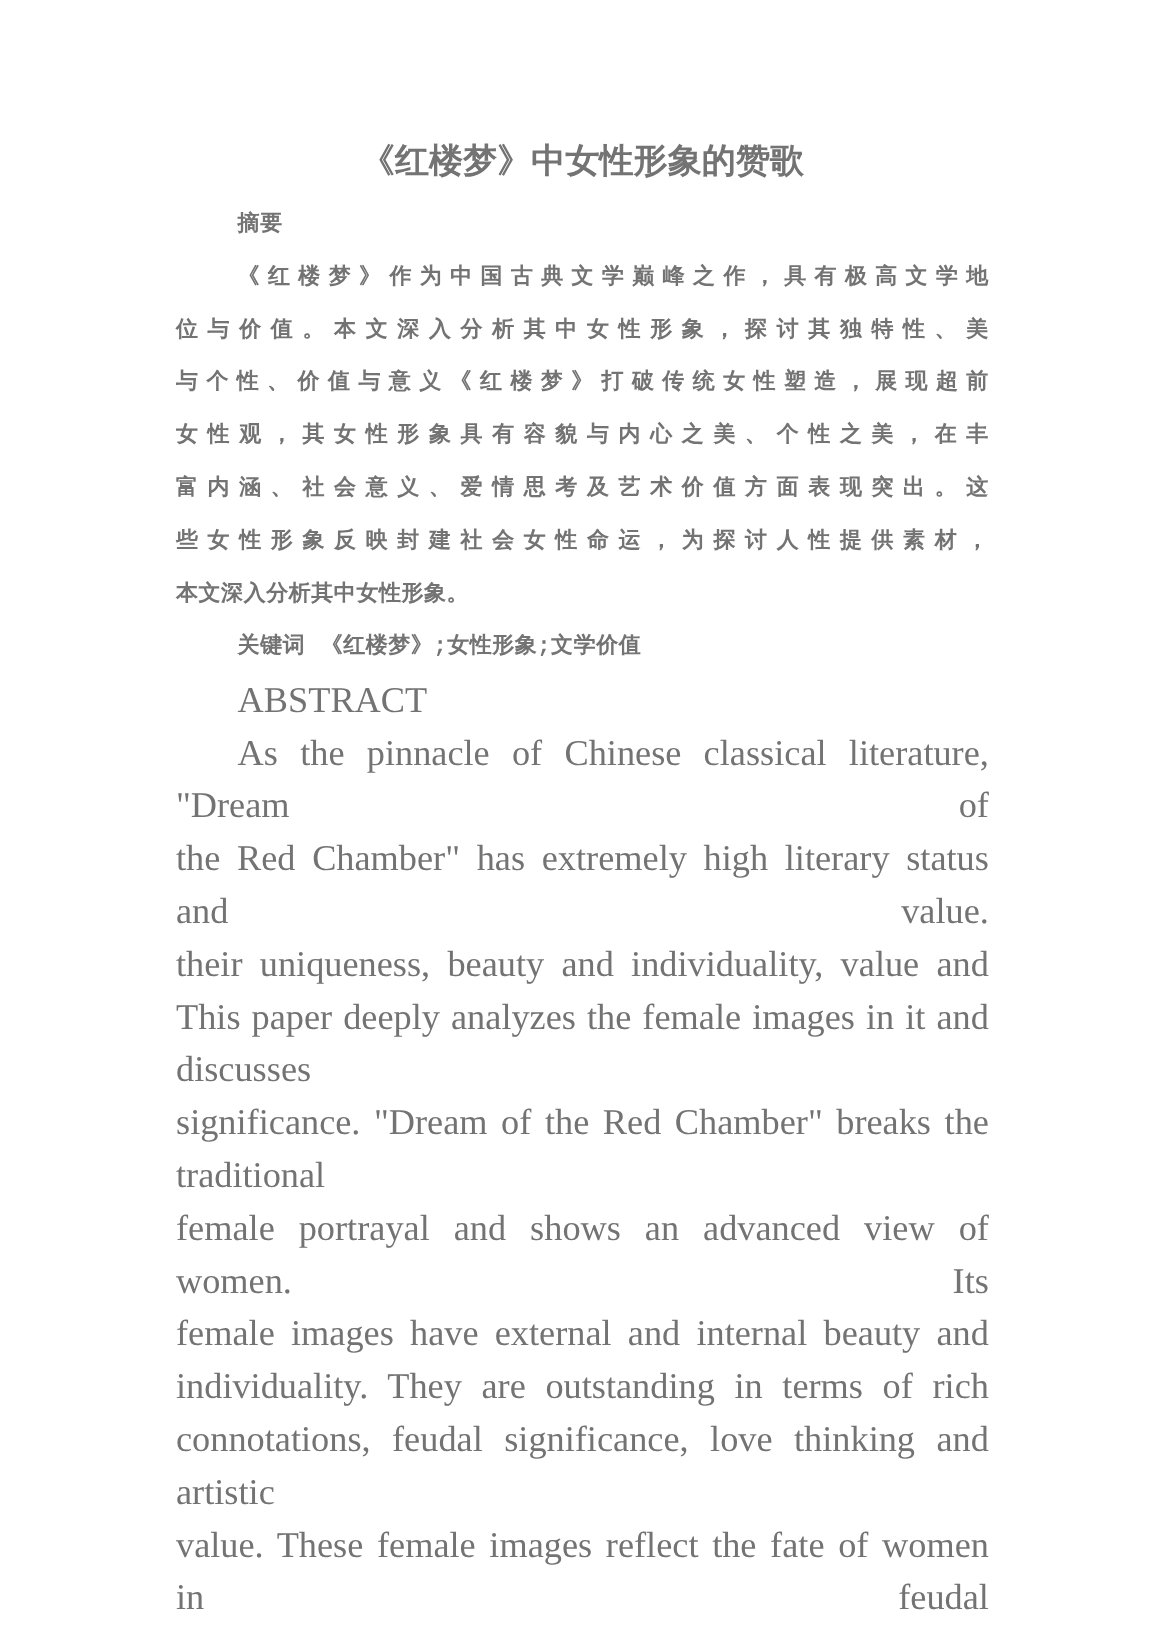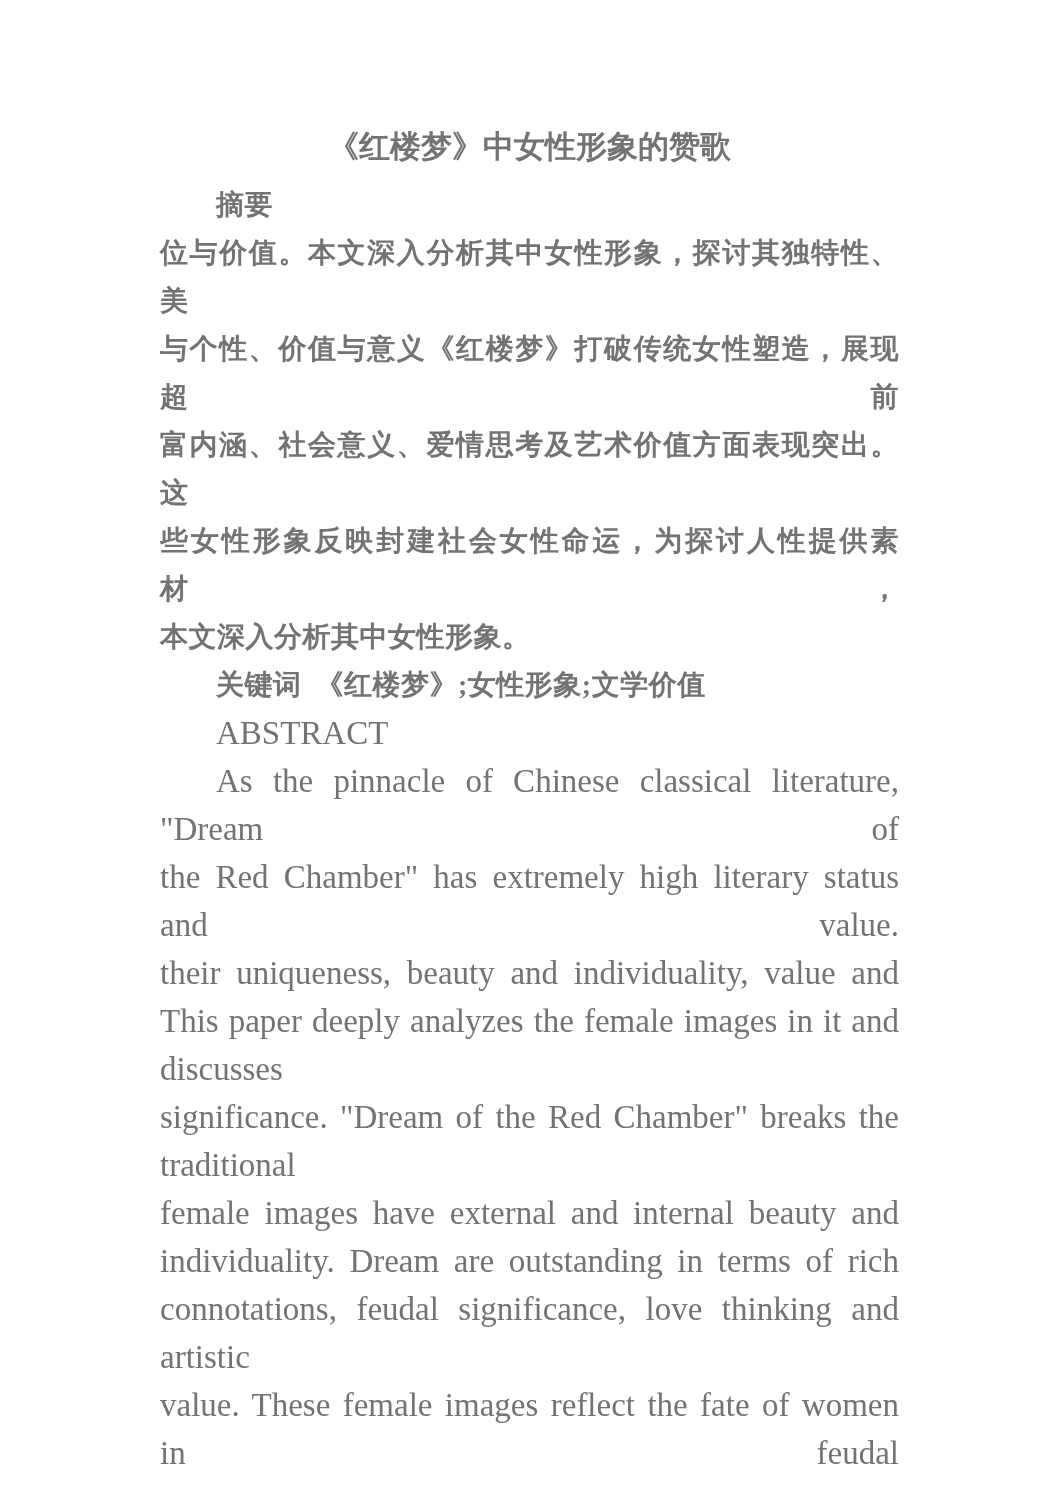--- a/index.html
+++ b/index.html
@@ -26,23 +26,23 @@
     white-space: nowrap;
   }
   .justify-all {
     text-align: justify;
     text-align-last: justify;
     white-space: normal;
   }
   .left { text-align: left; }
   .indent { text-indent: 56px; }
   .cn {
-    font-family: Liberation Serif, serif;
+    font-family: Liberation Mono, monospace;
     font-weight: 700;
-    font-size: 28px;
+    font-size: 20px;
     letter-spacing: 0.5px;
   }
   .cn-title {
     font-family: "DejaVu Sans", sans-serif;
     font-weight: 600;
     font-size: 31px;
     text-align: center;
     line-height: 48px;
     margin-bottom: 11px;
   }
@@ -59,40 +59,43 @@
 <body>
 
 <div class="page">
   <div class="content">
 
     <div class="cn-title">《红楼梦》中女性形象的赞歌</div>
 
     <div class="ln cn heading indent left">摘要</div>
 
     <div>
+      <div class="ln cn justify-all indent">《红楼梦》作为中国古典文学巅峰之作，具有极高文学地</div>
       <div class="ln cn justify-all">位与价值。本文深入分析其中女性形象，探讨其独特性、美</div>
       <div class="ln cn justify-all">与个性、价值与意义《红楼梦》打破传统女性塑造，展现超前</div>
+      <div class="ln cn justify-all">女性观，其女性形象具有容貌与内心之美、个性之美，在丰</div>
       <div class="ln cn justify-all">富内涵、社会意义、爱情思考及艺术价值方面表现突出。这</div>
       <div class="ln cn justify-all">些女性形象反映封建社会女性命运，为探讨人性提供素材，</div>
       <div class="ln cn left">本文深入分析其中女性形象。</div>
     </div>
 
     <div class="ln cn heading indent left">
       <span class="kw-label">关键词</span><span>《红楼梦》;女性形象;文学价值</span>
     </div>
 
     <div class="ln en heading indent left">ABSTRACT</div>
 
     <div>
       <div class="ln en justify-all indent">As the pinnacle of Chinese classical literature, "Dream of</div>
       <div class="ln en justify-all">the Red Chamber" has extremely high literary status and value.</div>
       <div class="ln en justify-all">their uniqueness, beauty and individuality, value and</div>
       <div class="ln en justify-all">This paper deeply analyzes the female images in it and discusses</div>
       <div class="ln en justify-all">significance. "Dream of the Red Chamber" breaks the traditional</div>
+      <div class="ln en justify-all">female portrayal and shows an advanced view of women. Its</div>
       <div class="ln en justify-all">female images have external and internal beauty and</div>
-      <div class="ln en justify-all">individuality. Dream are outstanding in terms of rich</div>
+      <div class="ln en justify-all">individuality. They are outstanding in terms of rich</div>
       <div class="ln en justify-all">connotations, feudal significance, love thinking and artistic</div>
       <div class="ln en justify-all">value. These female images reflect the fate of women in feudal</div>
 
     </div>
 
   </div>
 </div>
 
 </body></html>

